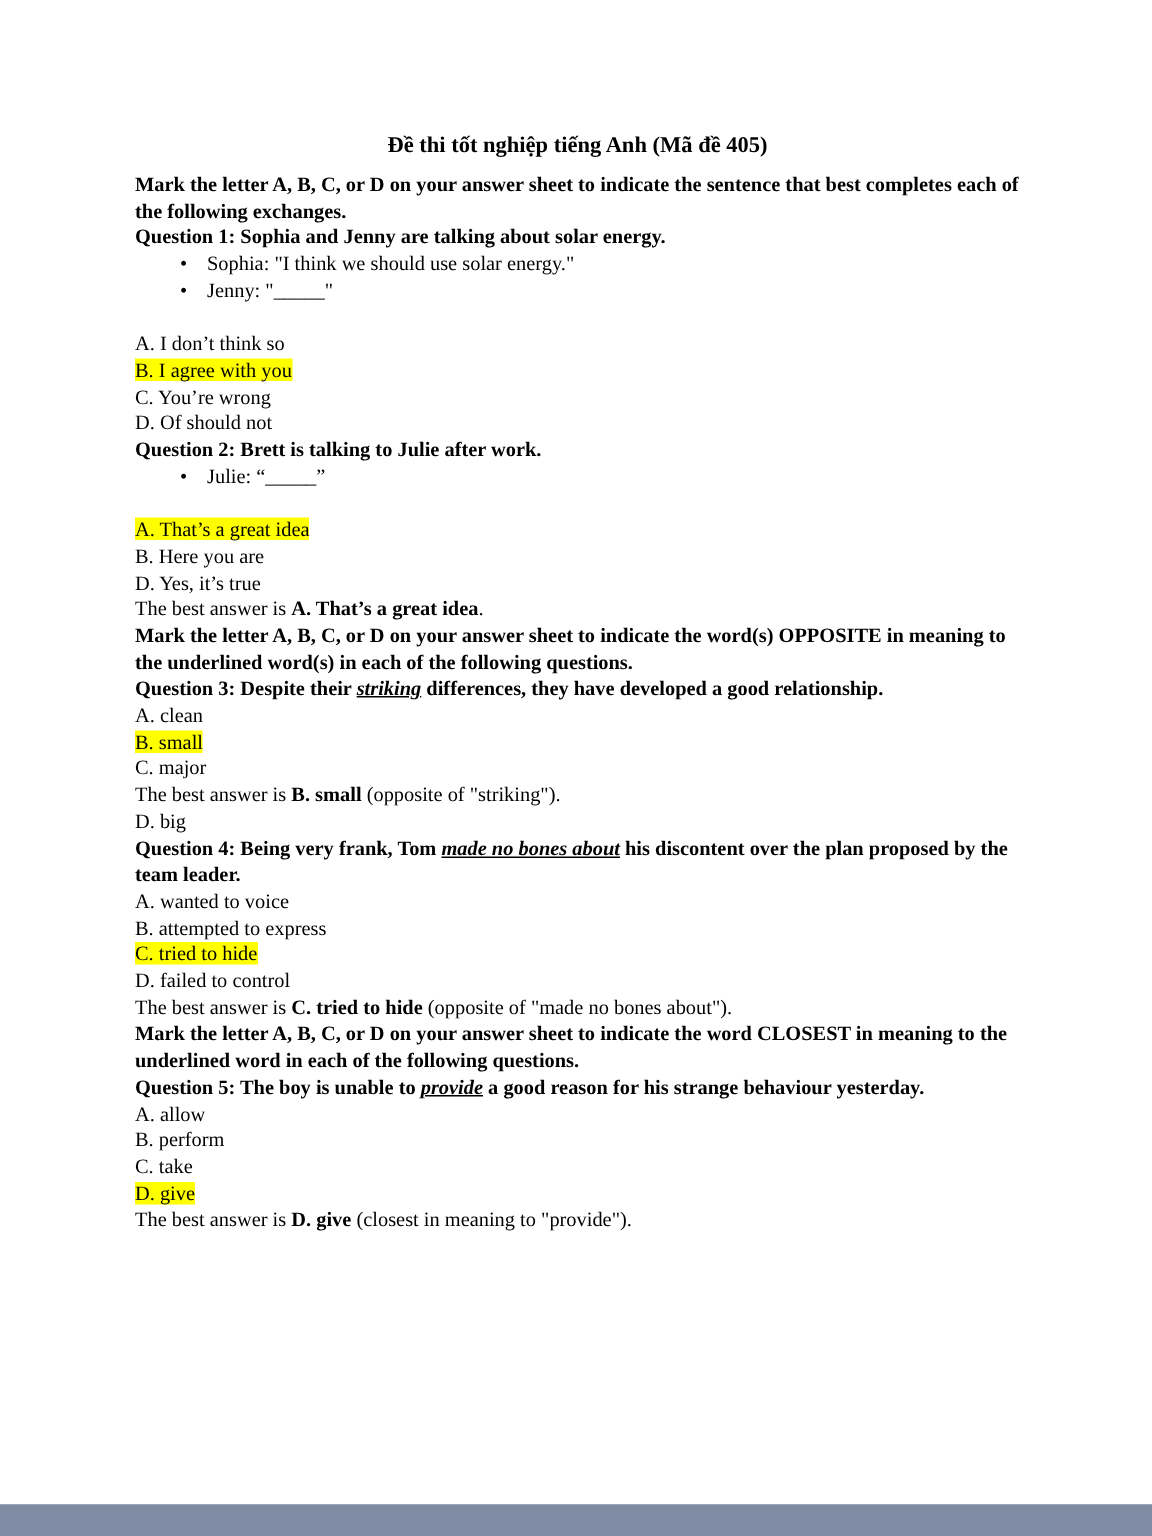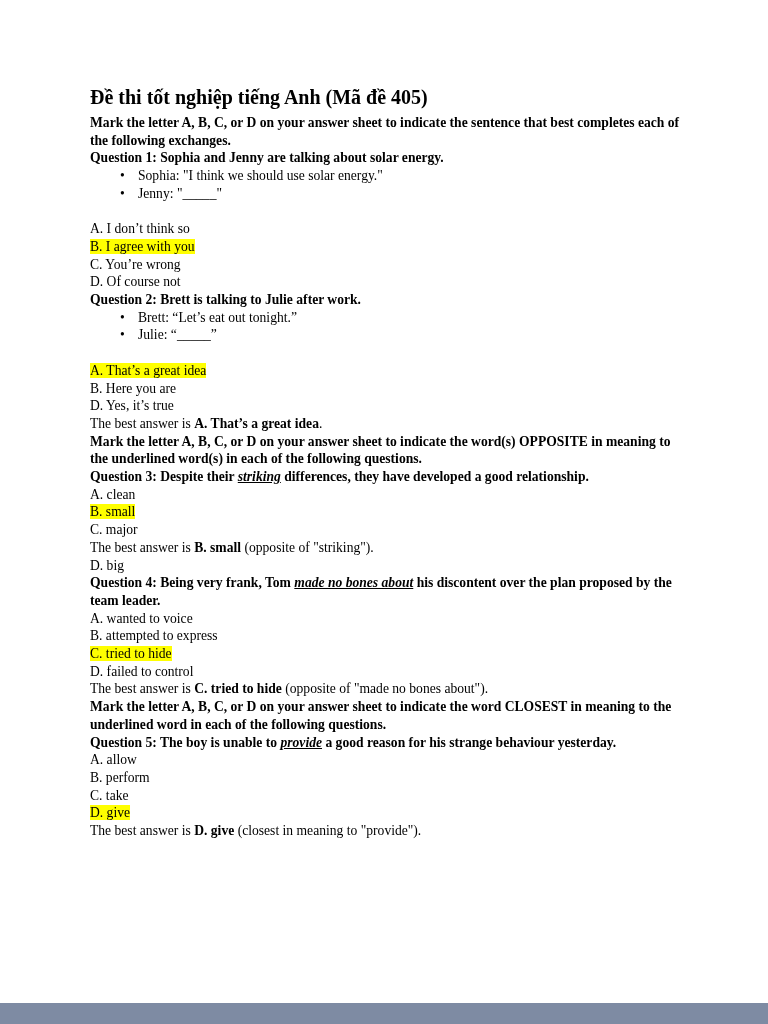--- a/index.html
+++ b/index.html
@@ -19,22 +19,23 @@
     position: absolute;
     top: 0;
     left: 0;
     width: 768px;
     height: 1003px;
     background: #ffffff;
     box-sizing: border-box;
     padding: 86px 88px 0 90px;
   }
   .title {
-    font-size: 20px;
+    font-size: 15px;
     font-weight: bold;
+    text-align: center;
     margin: 0 0 6px 0;
     line-height: 22px;
   }
   .doc-body {
     font-size: 13.6px;
     line-height: 17.7px;
     color: #000000;
   }
   .para { margin: 0; }
   .bullet {
@@ -69,23 +70,22 @@
     <h1 class="title">Đề thi tốt nghiệp tiếng Anh (Mã đề 405)</h1>
     <div class="doc-body">
         <div class="para"><span class="b">Mark the letter A, B, C, or D on your answer sheet to indicate the sentence that best completes each of the following exchanges.</span></div>
         <div class="para"><span class="b">Question 1: Sophia and Jenny are talking about solar energy.</span></div>
         <div class="bullet"><span>Sophia: "I think we should use solar energy."</span></div>
         <div class="bullet"><span>Jenny: "_____"</span></div>
         <div class="spacer"></div>
         <div class="para"><span>A. I don’t think so</span></div>
         <div class="para"><span class="h">B. I agree with you</span></div>
         <div class="para"><span>C. You’re wrong</span></div>
-        <div class="para"><span>D. Of course not</span></div>
+        <div class="para"><span>D. Of should not</span></div>
         <div class="para"><span class="b">Question 2: Brett is talking to Julie after work.</span></div>
-        <div class="bullet"><span>Brett: “Let’s eat out tonight.”</span></div>
         <div class="bullet"><span>Julie: “_____”</span></div>
         <div class="spacer"></div>
         <div class="para"><span class="h">A. That’s a great idea</span></div>
         <div class="para"><span>B. Here you are</span></div>
         <div class="para"><span>D. Yes, it’s true</span></div>
         <div class="para"><span>The best answer is </span><span class="b">A. That’s a great idea</span><span>.</span></div>
         <div class="para"><span class="b">Mark the letter A, B, C, or D on your answer sheet to indicate the word(s) OPPOSITE in meaning to the underlined word(s) in each of the following questions.</span></div>
         <div class="para"><span class="b">Question 3: Despite their </span><span class="b u">striking</span><span class="b"> differences, they have developed a good relationship.</span></div>
         <div class="para"><span>A. clean</span></div>
         <div class="para"><span class="h">B. small</span></div>

